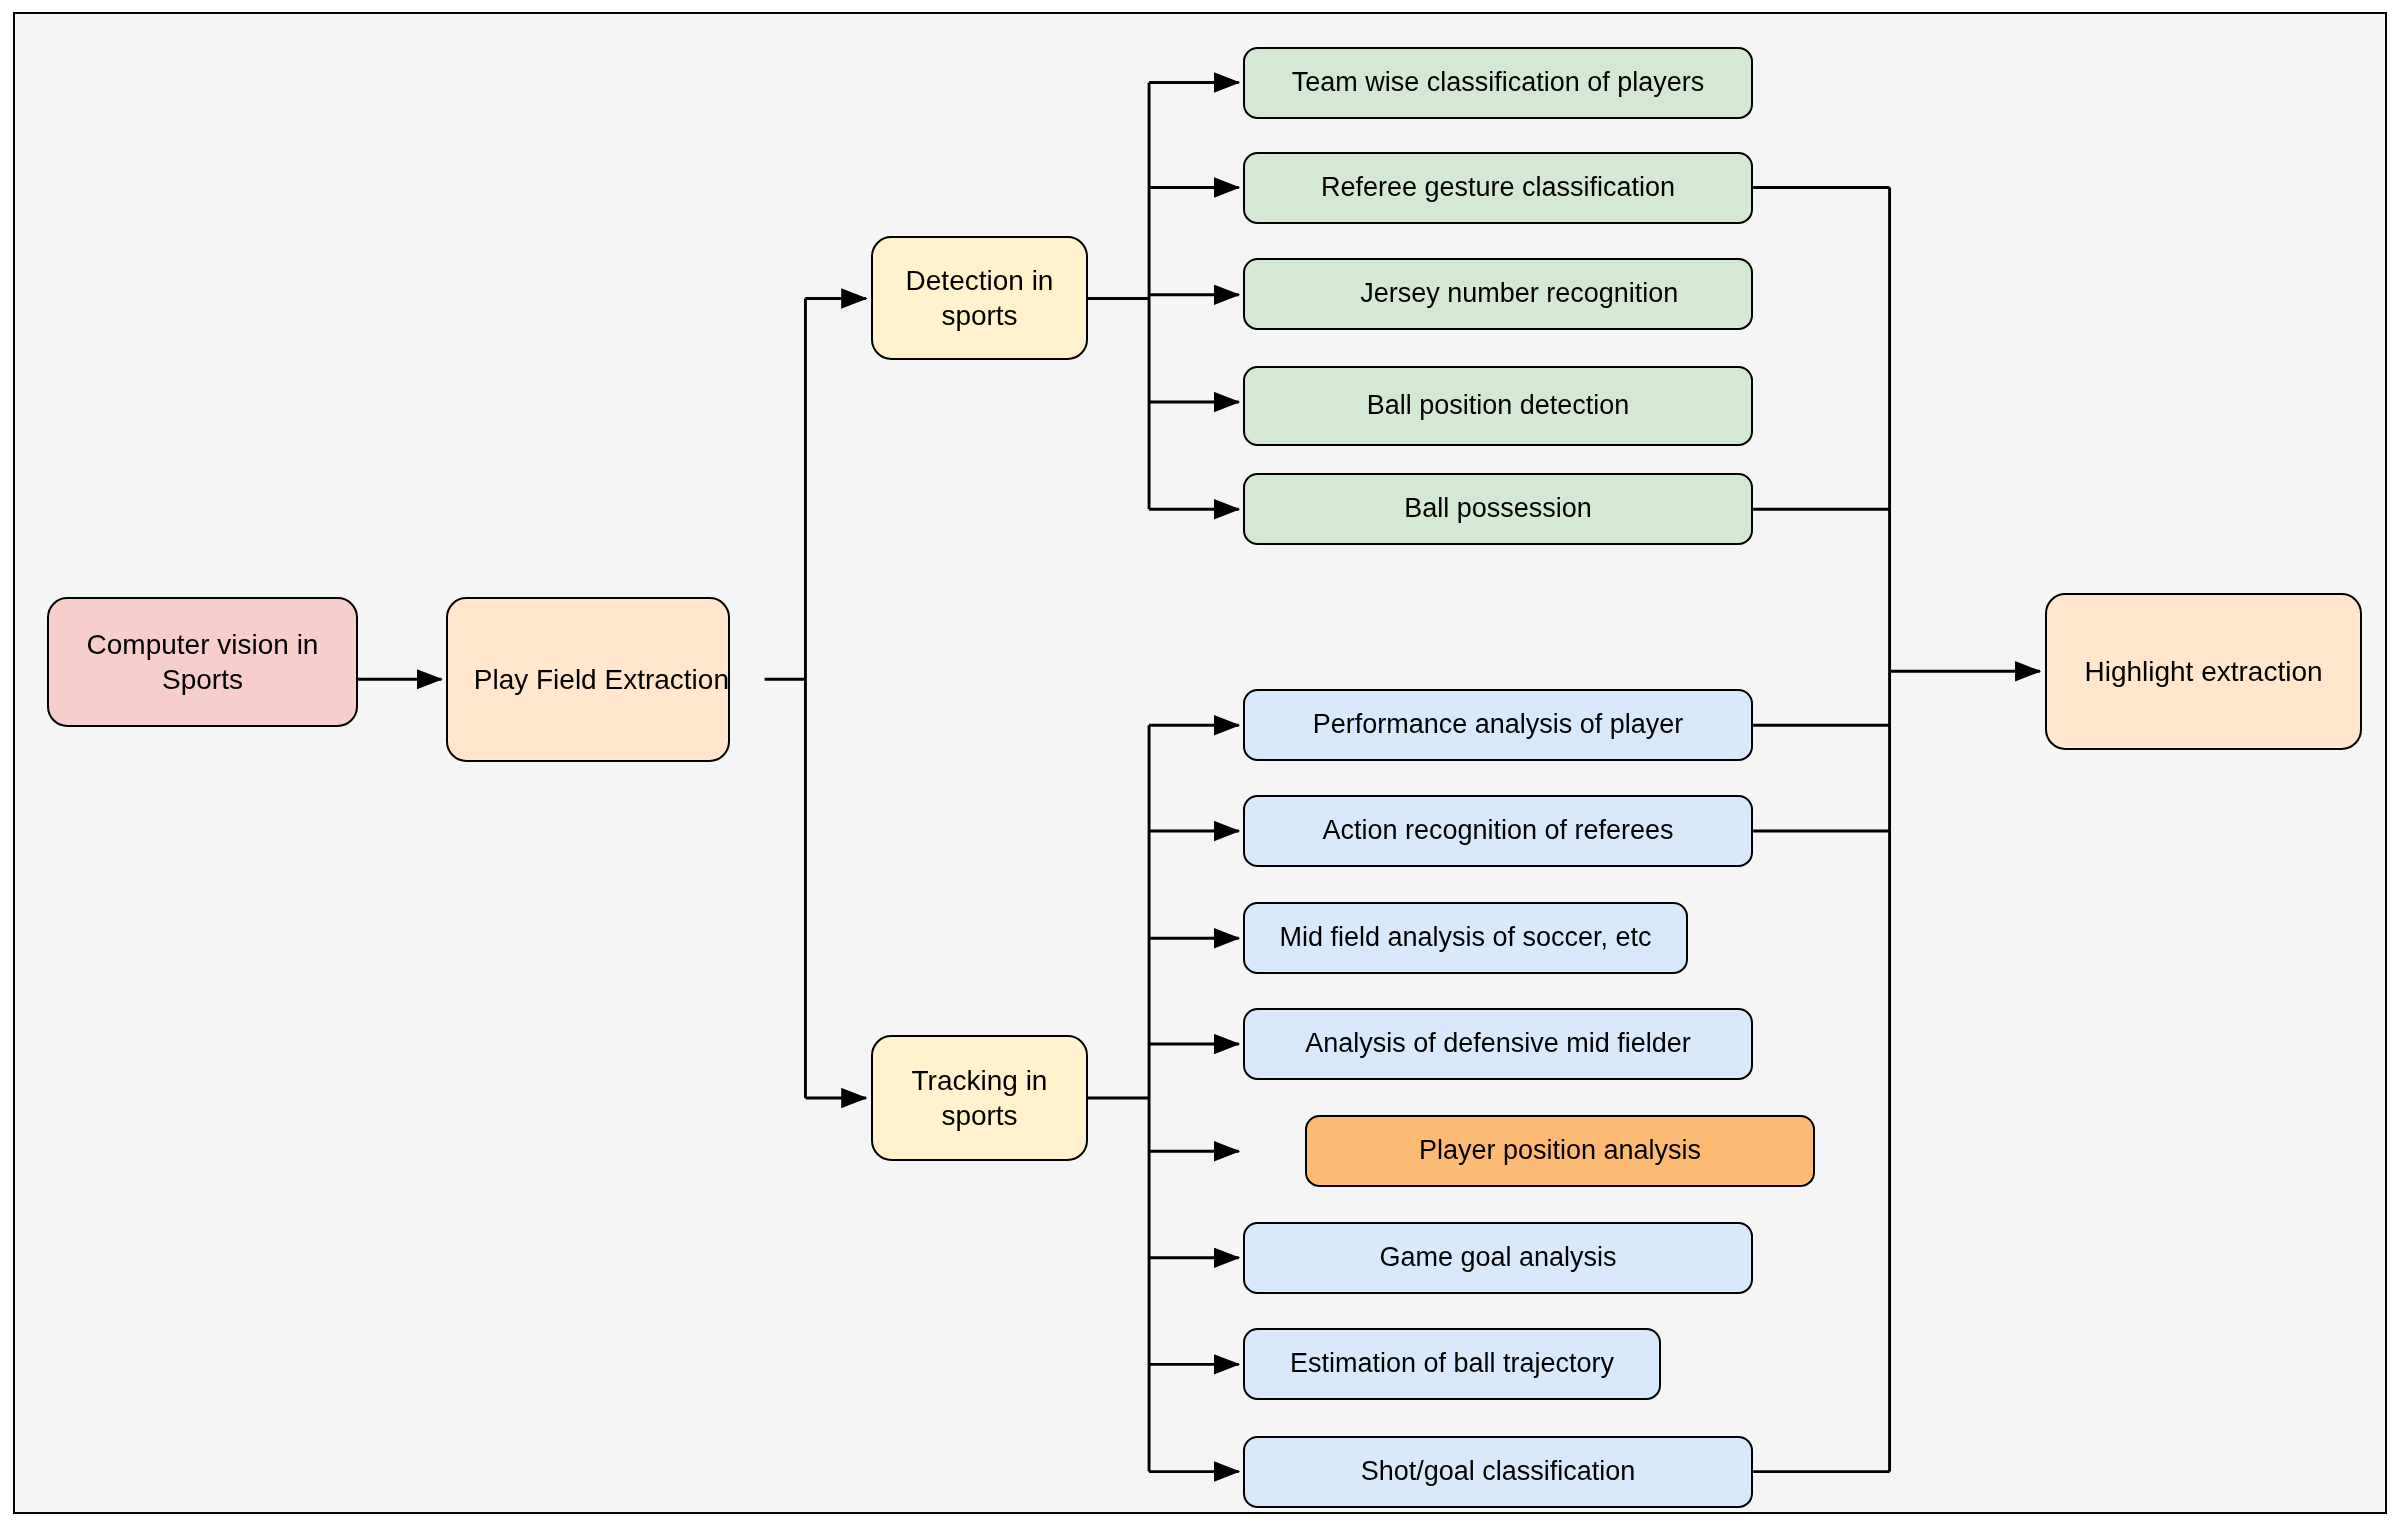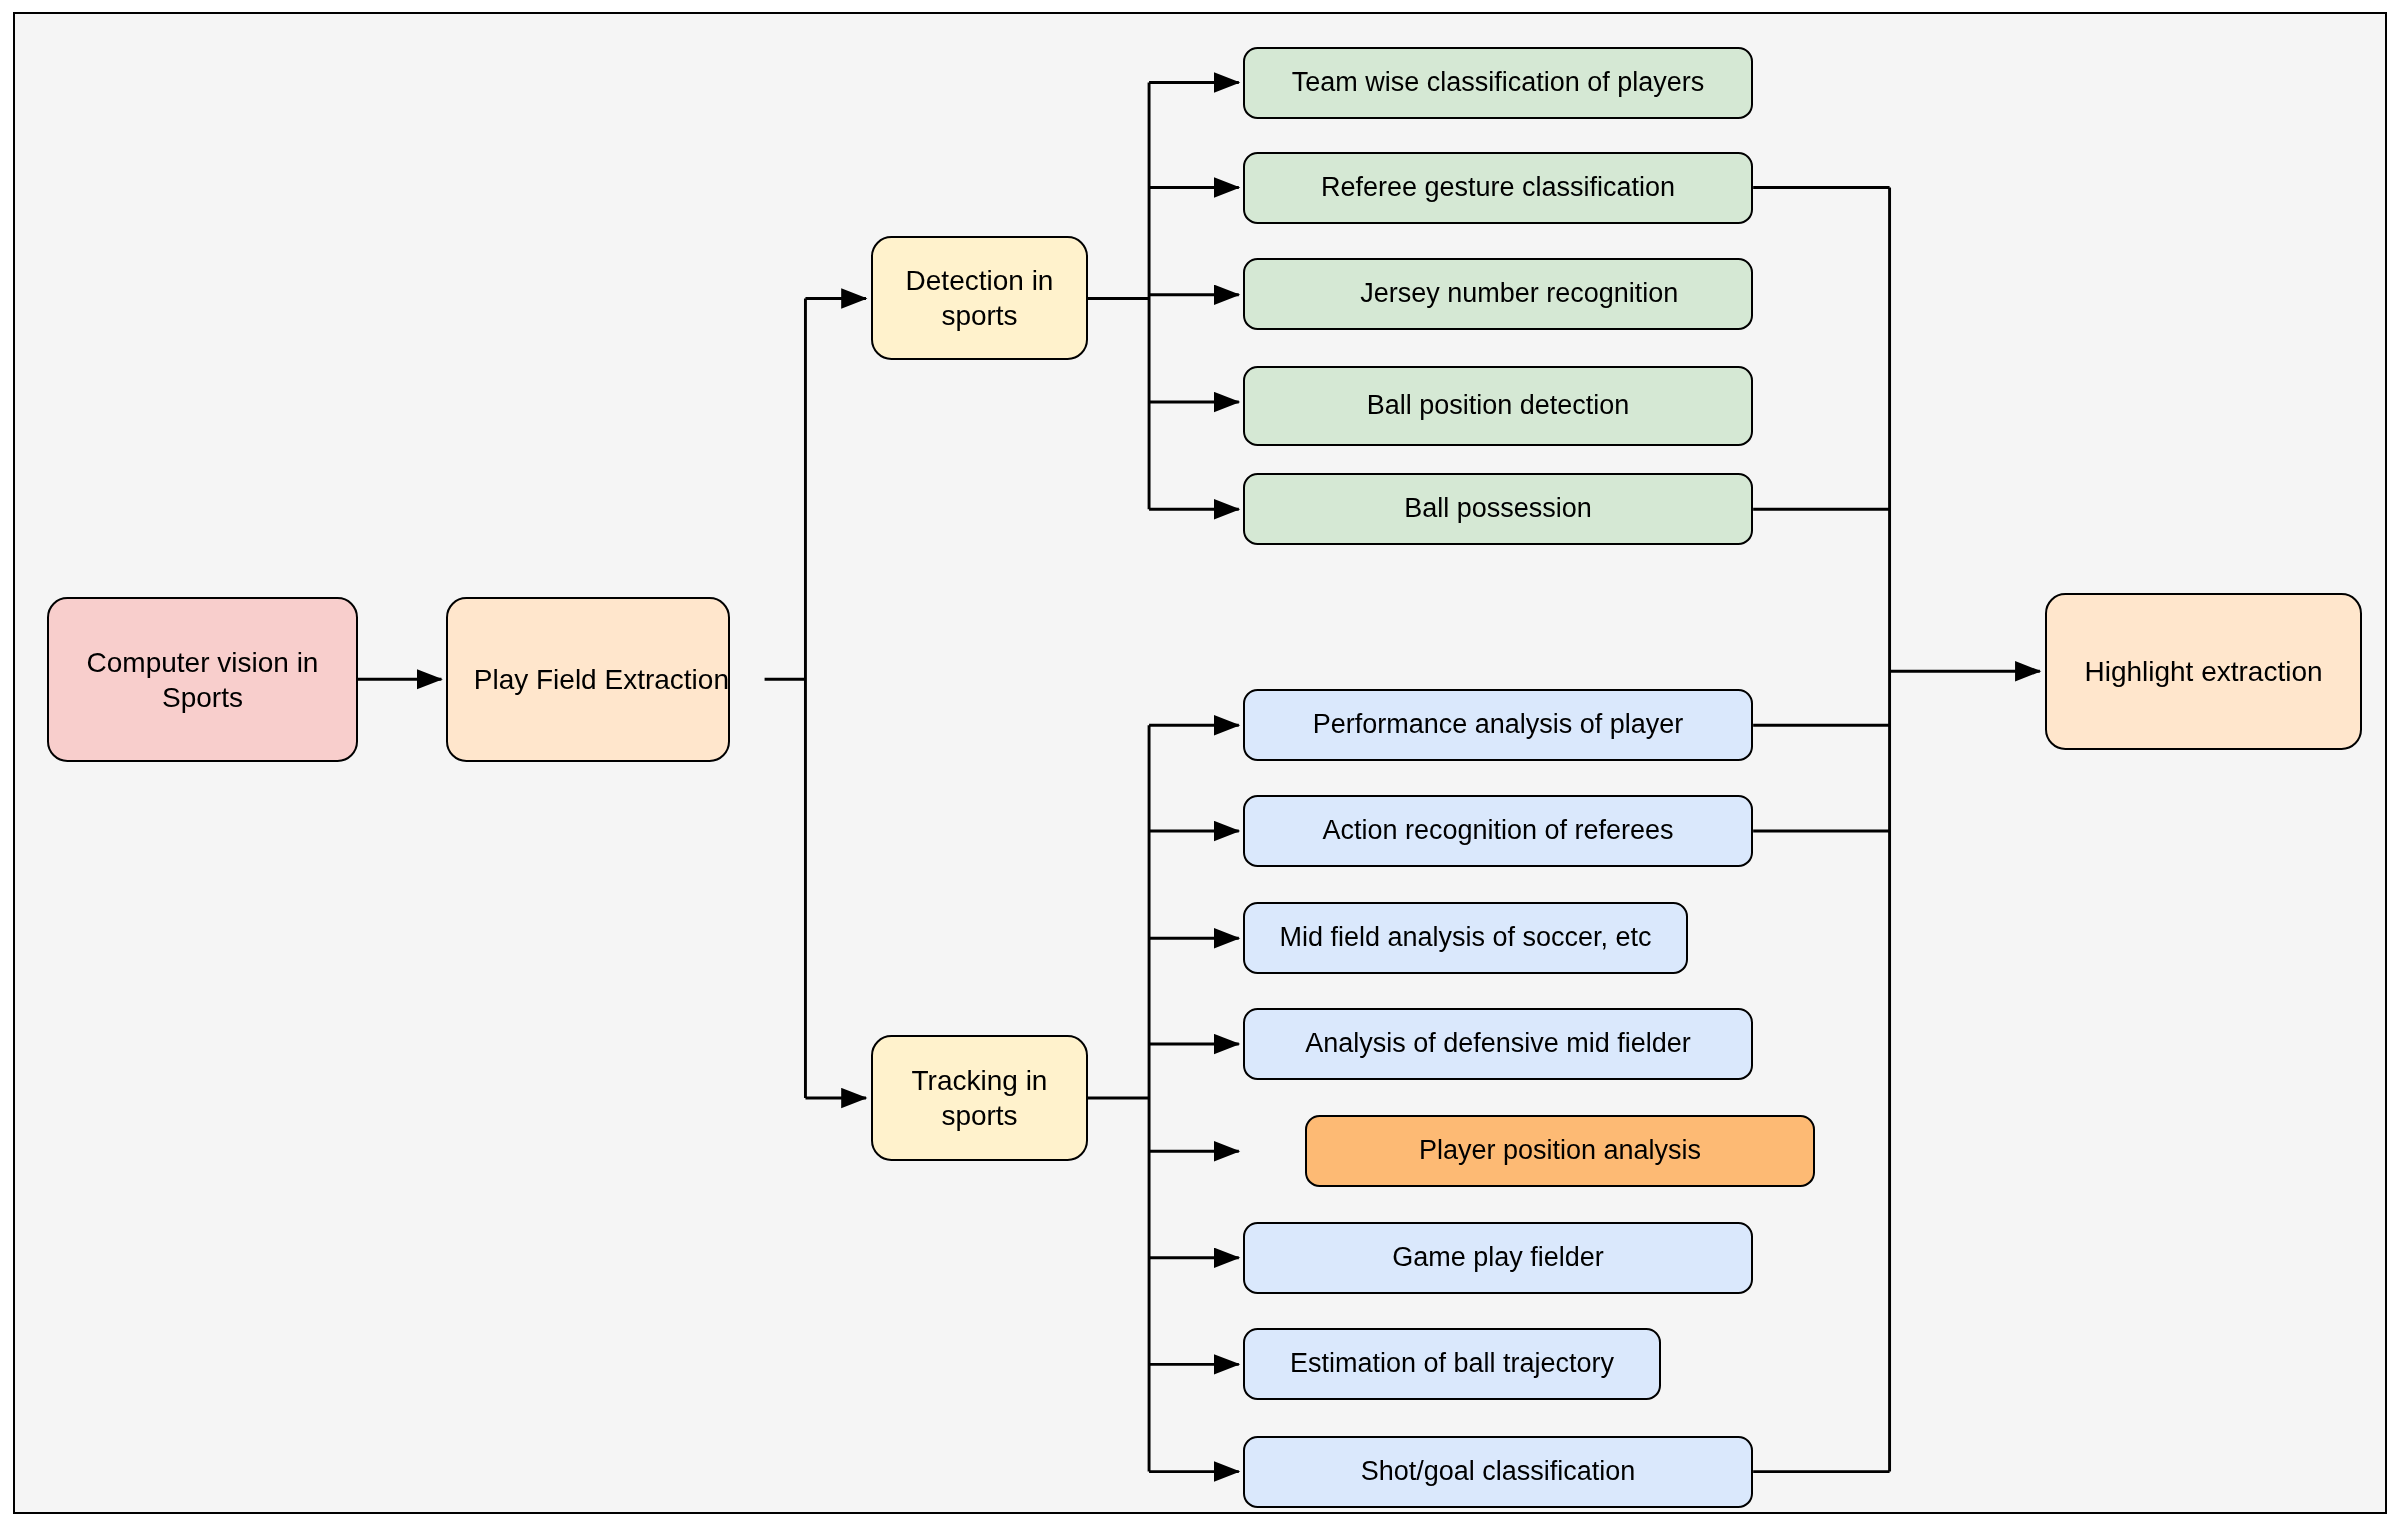--- a/index.html
+++ b/index.html
@@ -70,21 +70,21 @@
       <line x1="2403" y1="257" x2="2590" y2="257"></line>
       <line x1="2403" y1="698" x2="2590" y2="698"></line>
       <line x1="2403" y1="994" x2="2590" y2="994"></line>
       <line x1="2403" y1="1139" x2="2590" y2="1139"></line>
       <line x1="2403" y1="2017" x2="2590" y2="2017"></line>
       <line x1="2590" y1="257" x2="2590" y2="2017"></line>
       <line x1="2590" y1="920" x2="2796" y2="920" marker-end="url(#arrow)"></line>
     </g>
   </svg>
 
-  <div class="node" style="left: 47px; top: 597px; width: 311px; height: 165px; background: rgb(248, 206, 204);">Computer vision in Sports</div>
+  <div class="node" style="left: 47px; top: 597px; width: 311px; height: 130px; background: rgb(248, 206, 204);">Computer vision in Sports</div>
 
   <div class="node nowrap" style="left: 446px; top: 597px; width: 284px; height: 165px; background: rgb(255, 230, 204); padding-left: 34px;">Play Field Extraction</div>
 
   <div class="node" style="left: 871px; top: 236px; width: 217px; height: 124px; background: rgb(255, 242, 204);">Detection in sports</div>
 
   <div class="node" style="left: 871px; top: 1035px; width: 217px; height: 126px; background: rgb(255, 242, 204);">Tracking in sports</div>
 
   <div class="node leaf" style="left: 1243px; top: 47px; width: 510px; height: 72px; background: rgb(213, 232, 212); text-align: right;">Team wise classification of players</div>
 
   <div class="node leaf" style="left: 1243px; top: 152px; width: 510px; height: 72px; background: rgb(213, 232, 212);">Referee gesture classification</div>
@@ -98,21 +98,21 @@
   <div class="node leaf" style="left: 1243px; top: 689px; width: 510px; height: 72px; background: rgb(218, 232, 252);">Performance analysis of player</div>
 
   <div class="node leaf" style="left: 1243px; top: 795px; width: 510px; height: 72px; background: rgb(218, 232, 252);">Action recognition of referees</div>
 
   <div class="node leaf" style="left: 1243px; top: 902px; width: 445px; height: 72px; background: rgb(218, 232, 252);">Mid field analysis of soccer, etc</div>
 
   <div class="node leaf" style="left: 1243px; top: 1008px; width: 510px; height: 72px; background: rgb(218, 232, 252);">Analysis of defensive mid fielder</div>
 
   <div class="node leaf" style="left: 1305px; top: 1115px; width: 510px; height: 72px; background: #fdba74;">Player position analysis</div>
 
-  <div class="node leaf" style="left: 1243px; top: 1222px; width: 510px; height: 72px; background: rgb(218, 232, 252);">Game play fielder</div>
+  <div class="node leaf" style="left: 1243px; top: 1222px; width: 510px; height: 72px; background: rgb(218, 232, 252);">Game goal analysis</div>
 
   <div class="node leaf" style="left: 1243px; top: 1328px; width: 418px; height: 72px; background: rgb(218, 232, 252);">Estimation of ball trajectory</div>
 
   <div class="node leaf" style="left: 1243px; top: 1436px; width: 510px; height: 72px; background: rgb(218, 232, 252);">Shot/goal classification</div>
 
   <div class="node nowrap" style="left: 2045px; top: 593px; width: 317px; height: 157px; background: rgb(255, 230, 204);">Highlight extraction</div>
 
 </div>
 
 

